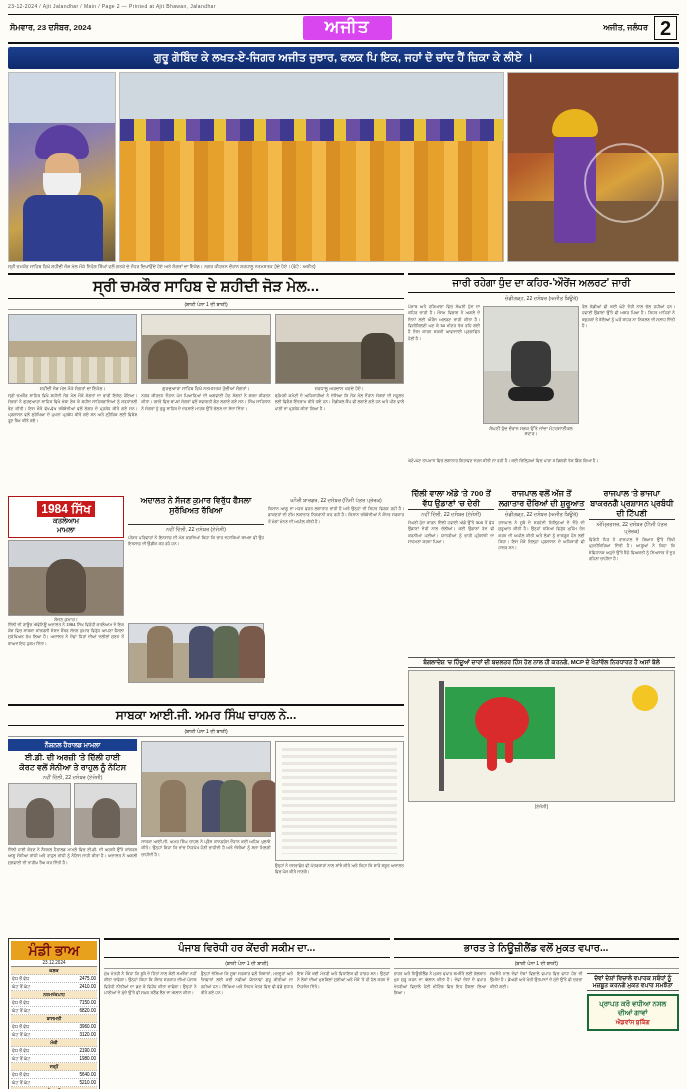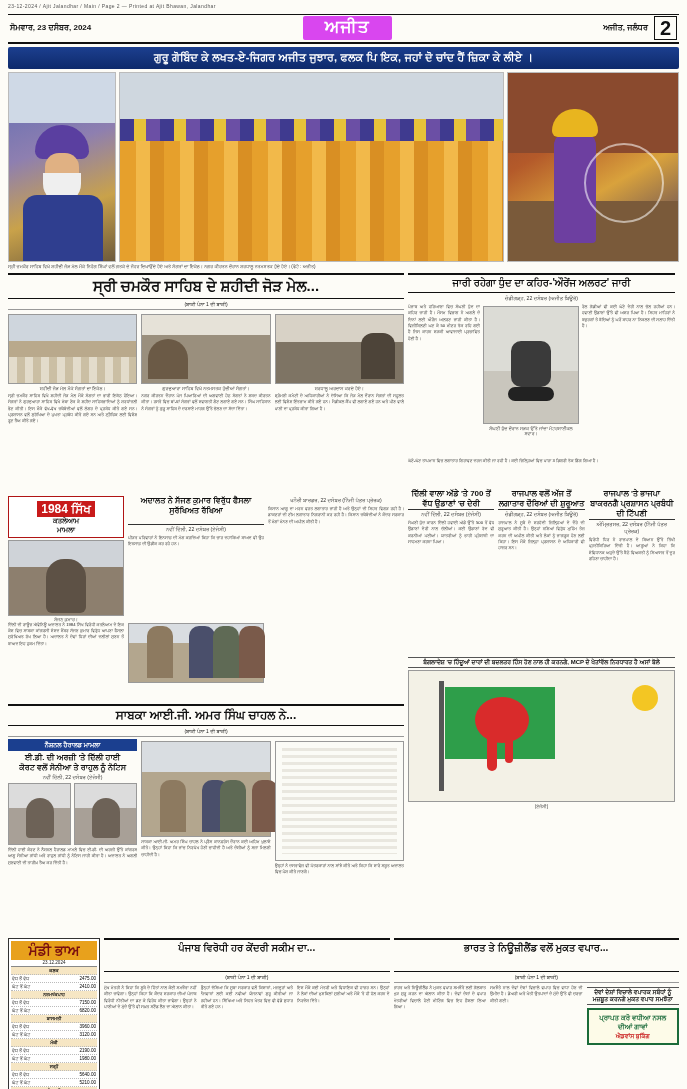--- a/index.html
+++ b/index.html
@@ -215,21 +215,21 @@
     width: 92px; border:1px solid #333; padding:2px; background:#fff;
   }
   .mandi-head { background:#e8a11c; color:#7a1010; font-weight:bold; font-size:14px; text-align:center; padding:1px 0; }
   .mandi-date { font-size:4.6px; text-align:center; color:#222; border-bottom:1px solid #888; padding-bottom:1px;}
   .mandi-row { display:flex; justify-content:space-between; font-size:4.6px; border-bottom:1px dotted #bbb; padding:1px 1px;}
   .mandi-row.cat { background:#f6e6c4; font-weight:bold; justify-content:center;}
   .mandi-note { font-size:4.4px; border:1px solid #999; margin-top:2px; padding:1px; line-height:1.3;}
 
   .bot-col { flex:1; }
   .bot-head-bar {
-    border-top:2px solid #111; border-bottom:1px solid #111; padding:2px 0 17px 0; margin-bottom:2px;
+    border-top:2px solid #111; border-bottom:1px solid #111; padding:2px 0 3px 0; margin-bottom:2px;
   }
   .ad-box {
     border:2px solid #1b6b3a; background:#fdfbe8; padding:3px; margin-top:3px;
   }
   .ad-box .t1 { color:#1b6b3a; font-weight:bold; font-size:7px; text-align:center; line-height:1.3;}
   .ad-box .t2 { color:#c81a1a; font-weight:bold; font-size:6px; text-align:center; margin-top:2px;}
   .smallcap { font-size:4.6px; text-align:center; color:#333; margin-top:1px;}
   .subhead { font-size:6px; font-weight:bold; text-align:center; color:#111; border-top:1px solid #555; border-bottom:1px solid #555; margin:2px 0; padding:1px 0;}
   .contbox { font-size:5px; text-align:center; color:#222; border-bottom:1px solid #999; padding-bottom:1px; margin-bottom:2px;}
 </style>

